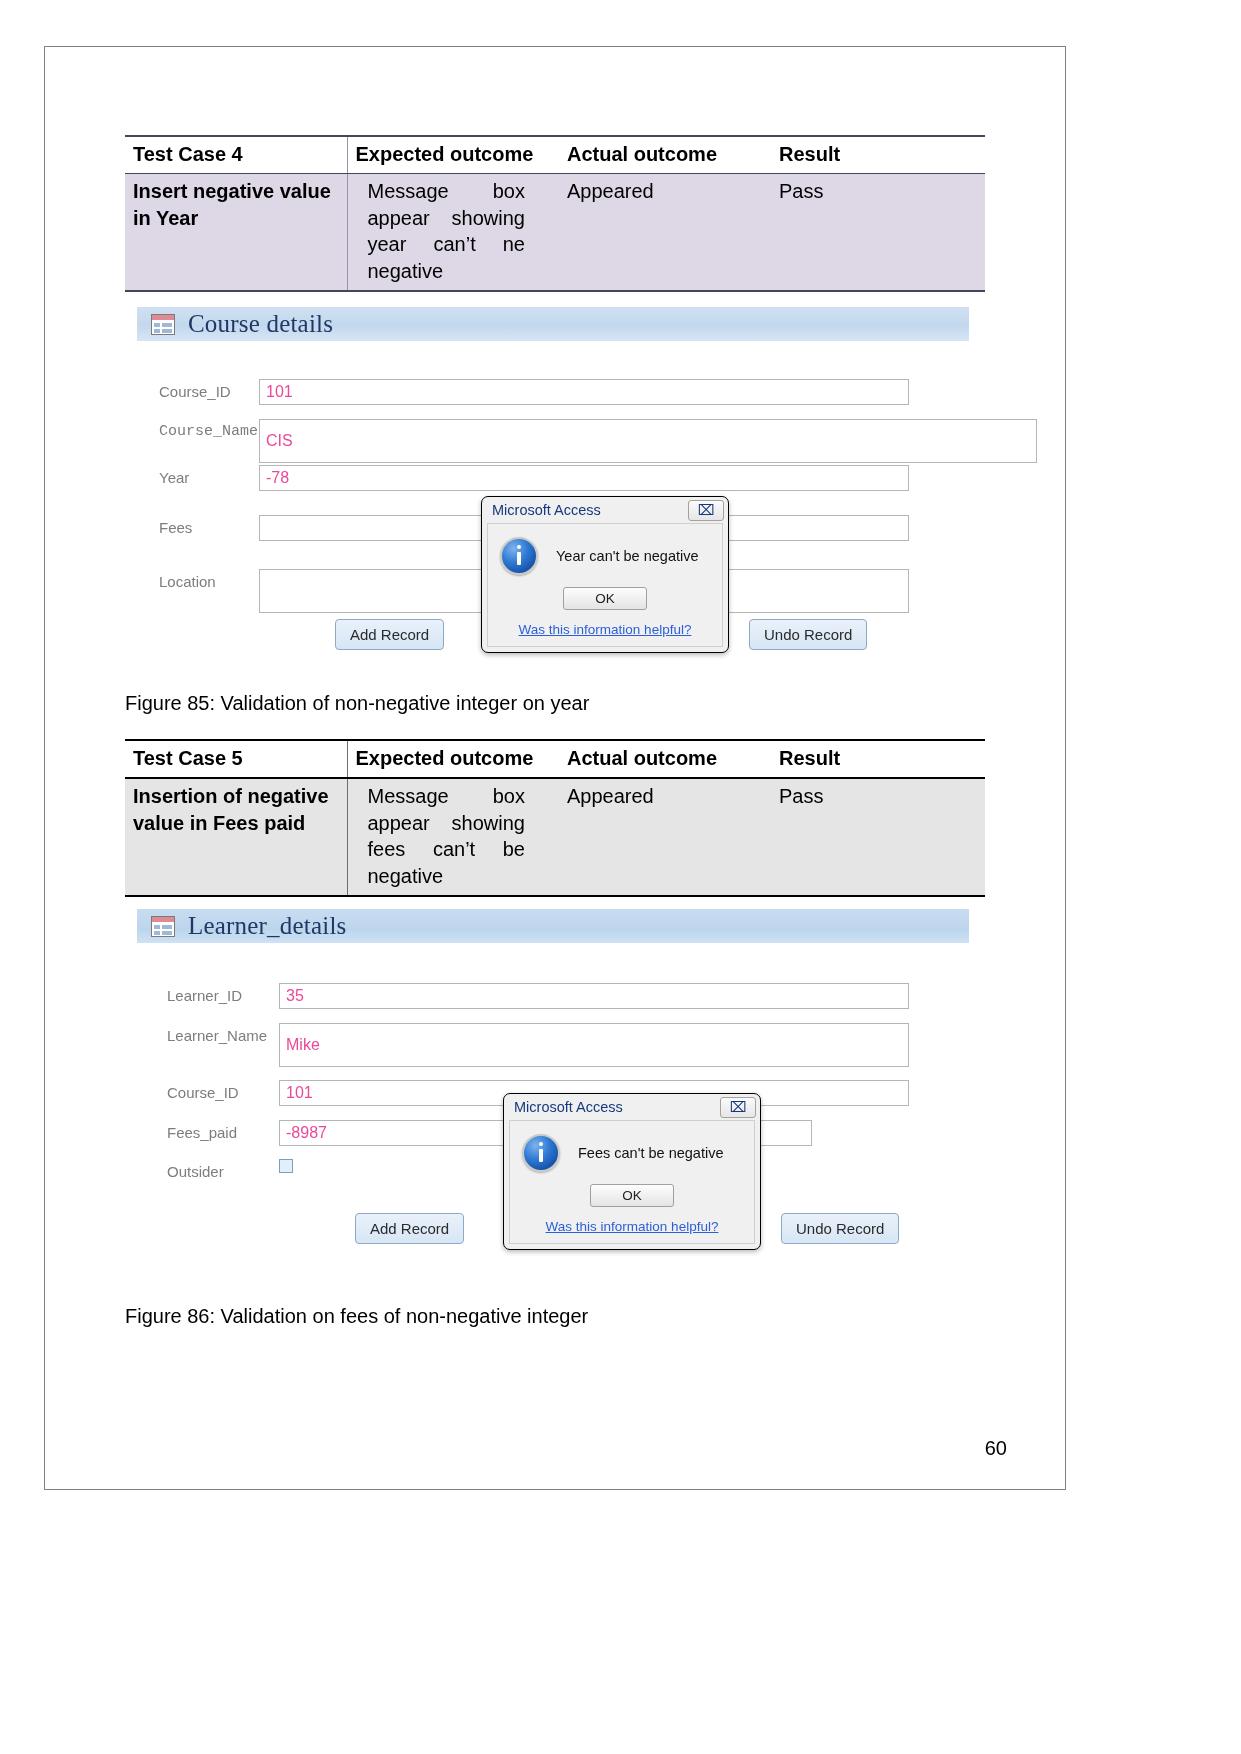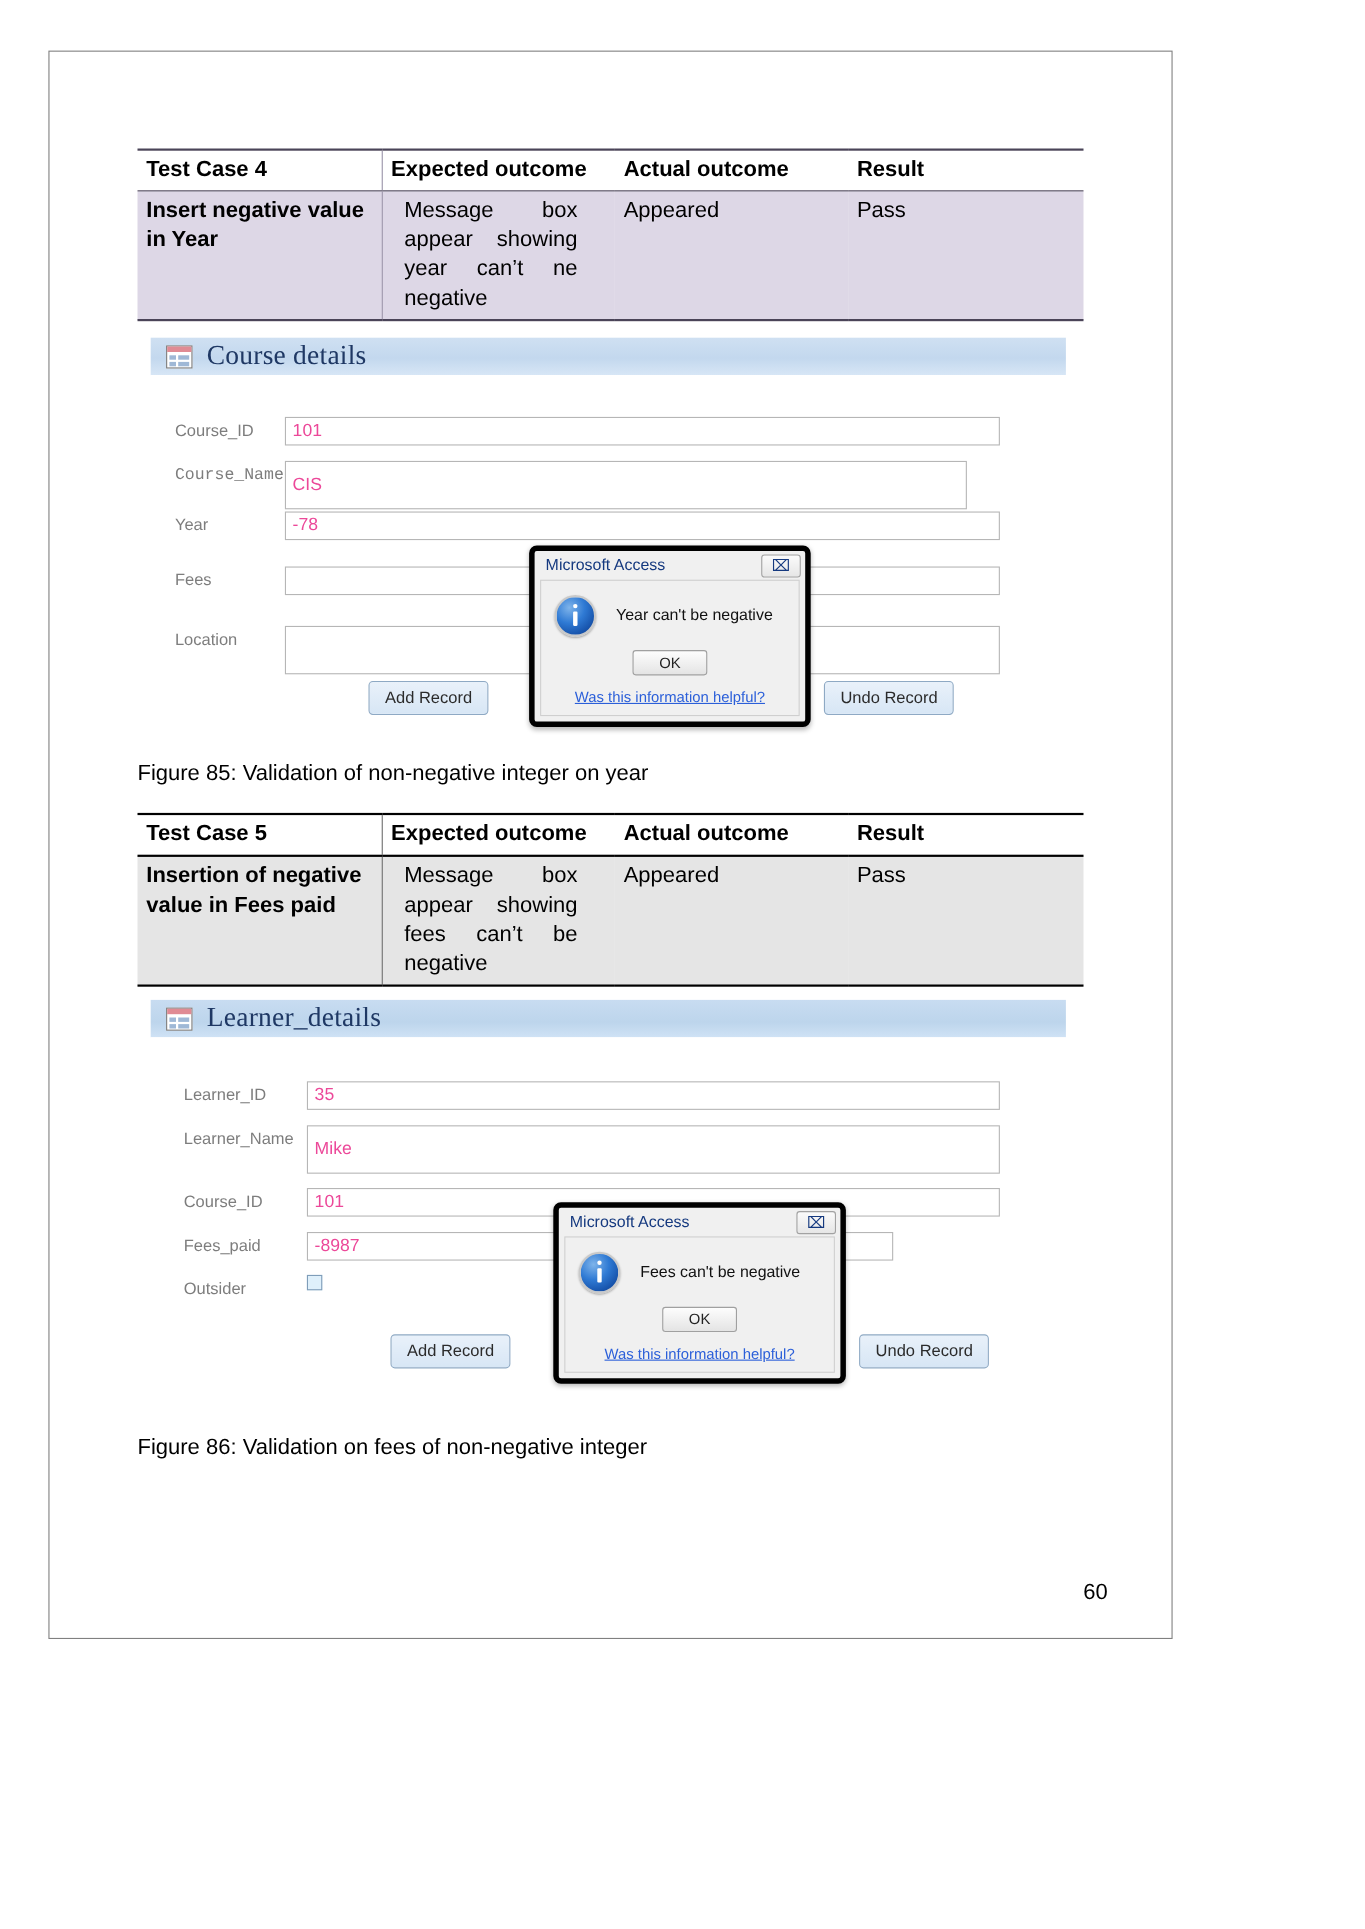--- a/index.html
+++ b/index.html
@@ -39,31 +39,31 @@
   .form-title{font-family:"Liberation Serif",serif;font-size:25px;color:#1f3864;letter-spacing:.2px;}
   .form-body{position:relative;background:#fff;}
   .fld{position:absolute;display:flex;align-items:flex-start;}
   .fld-label{font-size:15px;color:#7d7d7d;font-family:"Liberation Sans",sans-serif;padding-top:4px;}
   .fld-input{border:1px solid #b6b6b6;background:#fff;font-size:16px;color:#ec4899;padding:3px 6px;box-sizing:border-box;font-family:"Liberation Sans",sans-serif;}
   .fld-input.tall{height:44px;}
   .chkbox{width:14px;height:14px;border:1px solid #7f9db9;background:#dff0fb;box-sizing:border-box;}
   .btn{border:1px solid #8ea9c4;border-radius:4px;background:linear-gradient(to bottom,#e9f1fa 0%,#d7e6f5 100%);font-size:15px;color:#2b2b2b;padding:6px 14px;font-family:"Liberation Sans",sans-serif;position:absolute;white-space:nowrap;}
 
   
-  .msgbox{position:absolute;background:#f0f0f0;border:5px solid #000000;border-radius:7px;box-shadow:0 2px 5px rgba(0,0,0,.28);}
+  .msgbox{position:absolute;background:#f0f0f0;border:1px solid #000000;border-radius:7px;box-shadow:0 2px 5px rgba(0,0,0,.28);}
   .mb-title{height:26px;display:flex;align-items:center;justify-content:space-between;padding:0 4px 0 10px;}
   .mb-title span{font-size:14.5px;color:#15397f;font-family:"Liberation Sans",sans-serif;}
   .mb-close{width:34px;height:19px;border:1px solid #a2a2a2;border-radius:3px;background:linear-gradient(to bottom,#fbfbfb,#e6e6e6);font-size:12px;color:#333;display:flex;align-items:center;justify-content:center;}
   .mb-panel{margin:0 5px 5px 5px;border:1px solid #cfcfcf;background:#f0f0f0;position:relative;}
   .mb-row{display:flex;align-items:center;padding:13px 12px 6px 12px;}
   .info-icon{width:34px;height:34px;border-radius:50%;background:radial-gradient(circle at 34% 28%,#7fb4ea 0%,#2f7ad4 42%,#1550a8 78%,#0e3c85 100%);border:2px solid #c9c9c9;position:relative;flex:0 0 auto;box-shadow:0 1px 2px rgba(0,0,0,.3);}
   .info-icon::before{content:"";position:absolute;left:50%;transform:translateX(-50%);top:6px;width:4px;height:4px;border-radius:50%;background:#fff;}
   .info-icon::after{content:"";position:absolute;left:50%;transform:translateX(-50%);top:13px;width:4px;height:13px;border-radius:1px;background:#fff;}
   .mb-text{font-size:14.5px;color:#111;margin-left:18px;font-family:"Liberation Sans",sans-serif;}
-  .mb-ok{display:block;margin:6px auto 0 auto;width:68px;height:23px;border:1px solid #a0a0a0;border-radius:3px;background:linear-gradient(to bottom,#fdfdfd,#e4e4e4);font-size:13.5px;color:#222;font-family:"Liberation Sans",sans-serif;}
+  .mb-ok{display:block;margin:6px auto 0 auto;width:84px;height:23px;border:1px solid #a0a0a0;border-radius:3px;background:linear-gradient(to bottom,#fdfdfd,#e4e4e4);font-size:13.5px;color:#222;font-family:"Liberation Sans",sans-serif;}
   .mb-link{display:block;text-align:center;font-size:13.5px;color:#2b5fd9;text-decoration:underline;margin:12px 0 9px 0;font-family:"Liberation Sans",sans-serif;}
 
   .caption{position:absolute;left:80px;font-size:20px;color:#000;font-family:"Liberation Sans",sans-serif;}
   .pagenum{position:absolute;right:58px;font-size:20px;font-family:"Liberation Sans",sans-serif;}
 </style>
 </head>
 <body>
 
 <div class="page">
 <div class="inner">
@@ -103,21 +103,21 @@
     </div>
     <div class="form-body" style="height:320px;">
 
       <div class="fld" style="left:22px;top:38px;">
         <span class="fld-label" style="width:100px;">Course_ID</span>
         <input class="fld-input" style="width: 650px;" value="101">
       </div>
 
       <div class="fld" style="left:22px;top:78px;">
         <span class="fld-label" style="width:100px;font-family:Liberation Mono, monospace;">Course_Name</span>
-        <input class="fld-input tall" style="width: 620px;" value="CIS">
+        <input class="fld-input tall" style="width: 778px;" value="CIS">
       </div>
 
       <div class="fld" style="left:22px;top:124px;">
         <span class="fld-label" style="width:100px;">Year</span>
         <input class="fld-input" style="width: 650px;" value="-78">
       </div>
 
       <div class="fld" style="left:22px;top:174px;">
         <span class="fld-label" style="width:100px;">Fees</span>
         <input class="fld-input" style="width: 650px;" value="">

